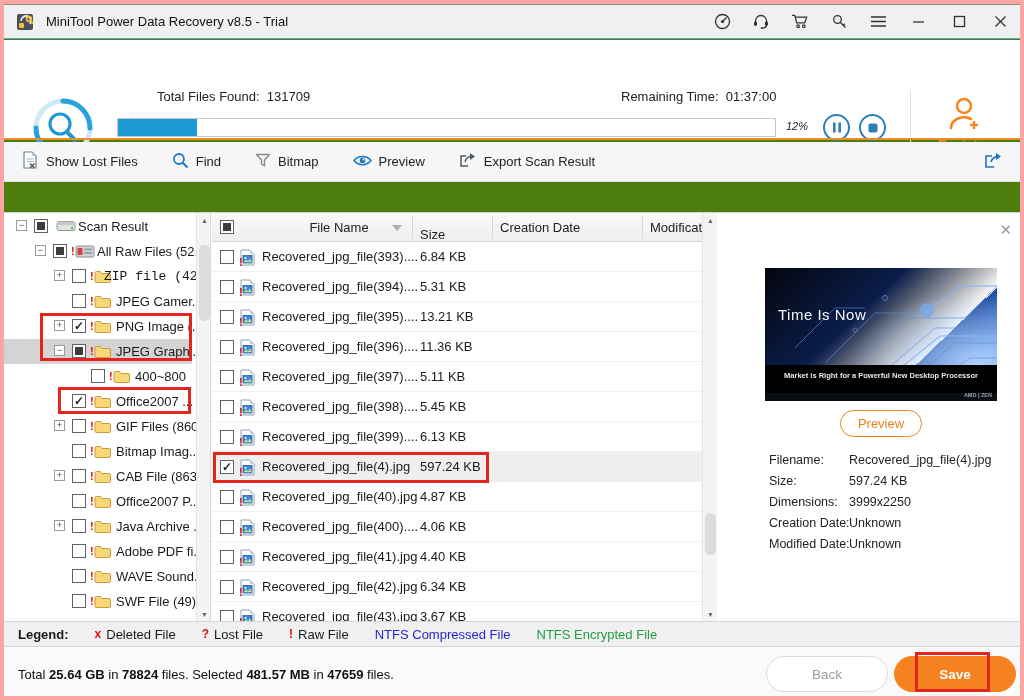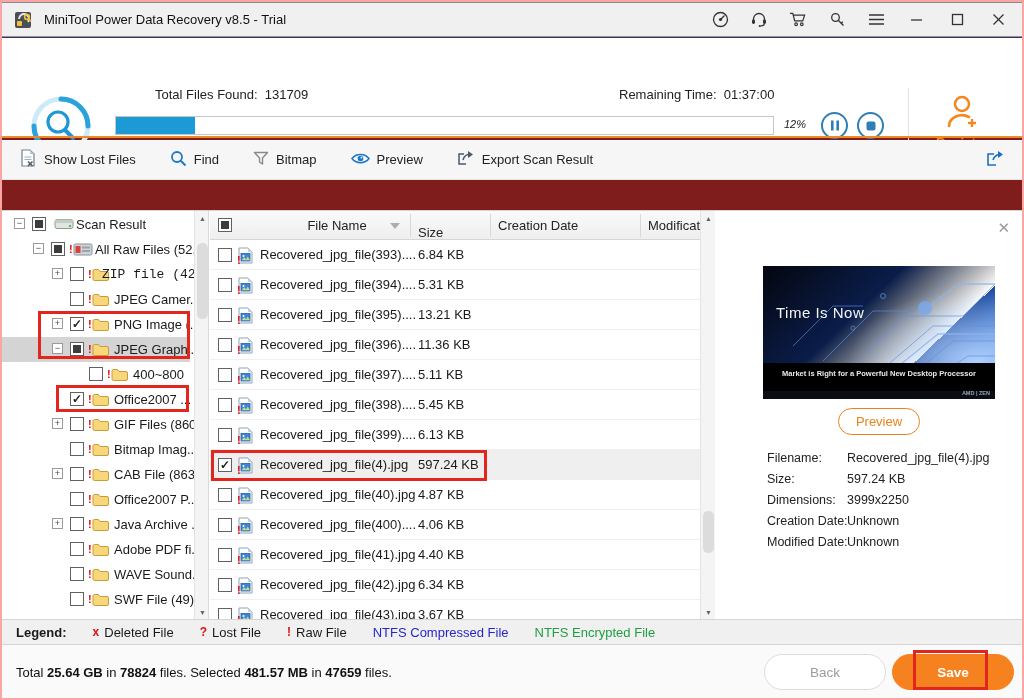--- a/index.html
+++ b/index.html
@@ -1,19 +1,19 @@
 <!DOCTYPE html>
 <html><head>
 <meta charset="utf-8">
 <style>
   * { margin:0; padding:0; box-sizing:border-box; }
   html,body { width:1024px; height:700px; overflow:hidden; }
   body { font-family:"Liberation Sans", sans-serif; font-size:13px; color:#1a1a1a; background:#fff; }
   .abs { position:absolute; }
-  #app { position:relative; width:1024px; height:700px; background:#7f1d1d; border:2px solid #fca5a5; overflow:hidden; }
+  #app { position:relative; width:1024px; height:700px; background:#4d7c0f; border:4px solid #fca5a5; overflow:hidden; }
 
   
   #titlebar { left:0; top:0; width:1022px; height:35px; background:#f0f0f0; border-top:1px solid #8a8a8a; border-bottom:1px solid #58a6d8; display:flex; align-items:center; }
   #app-icon { margin-left:12px; width:20px; height:20px; }
   #title-text { margin-left:10px; font-size:13px; color:#111; }
   #titlebar-right { margin-left:auto; display:flex; align-items:center; gap:21px; padding-right:16px; }
   .tb-icon { width:18px; height:18px; display:flex; align-items:center; justify-content:center; color:#333; cursor:default; }
   .winctl { font-size:15px; color:#333; width:20px; text-align:center; }
 
   

